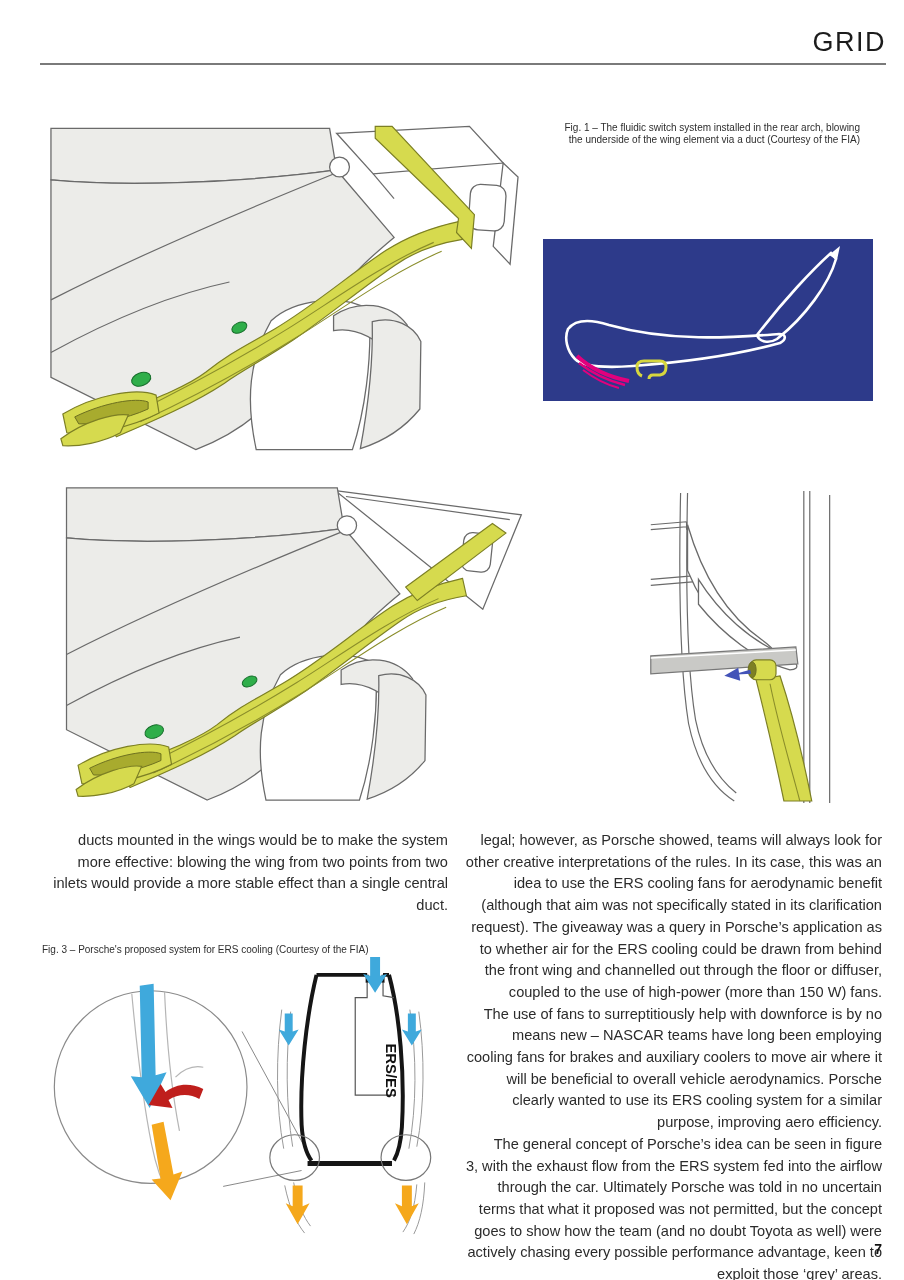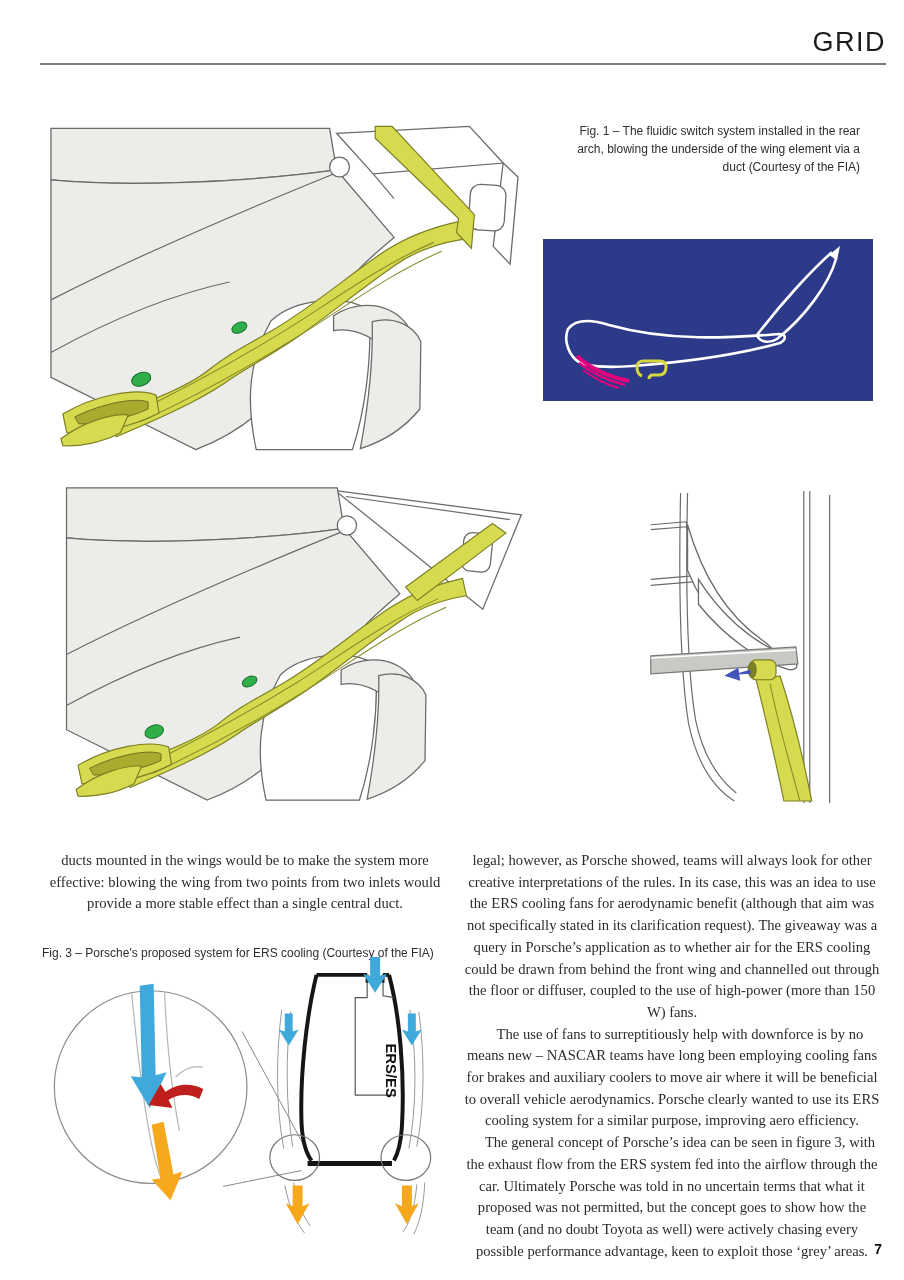--- a/index.html
+++ b/index.html
@@ -1,32 +1,32 @@
 <!DOCTYPE html>
 <html><head>
 <meta charset="utf-8">
 <style>
   html,body{margin:0;padding:0;background:#ffffff;}
   .page{position:relative;width:904px;height:1280px;background:#ffffff;overflow:hidden;
         font-family:"Liberation Sans",sans-serif;}
   .header-title{position:absolute;top:29px;right:18px;font-size:27px;font-weight:400;
         letter-spacing:1.5px;color:#1c1c1c;line-height:1;}
   .header-rule{position:absolute;top:63px;left:40px;width:846px;height:2px;background:#7a7a7a;}
-  .caption{font-size:12px;line-height:18px;color:#2e2e2e;font-family:"Liberation Sans",sans-serif;}
+  .caption{font-size:10px;line-height:12px;color:#2e2e2e;font-family:"Liberation Sans",sans-serif;}
   .cap1{position:absolute;top:122px;right:44px;width:300px;text-align:right;}
   .cap2{position:absolute;top:455px;right:42px;width:500px;text-align:right;white-space:nowrap;}
   .cap3{position:absolute;top:944px;left:42px;width:404px;text-align:left;}
   .fig{position:absolute;}
   .fig1{left:45px;top:122px;}
   .bluepanel{left:543px;top:239px;}
   .fig2{left:45px;top:483px;}
   .fig2r{left:650px;top:485px;}
   .fig3{left:45px;top:956px;}
-  .col{position:absolute;top:850px;font-family:Liberation Serif, serif;font-size:14.6px;
-       line-height:21.7px;color:#2b2b2b;text-align:center;}
+  .col{position:absolute;top:830px;font-family:Liberation Sans, sans-serif;font-size:14.6px;
+       line-height:21.7px;color:#2b2b2b;text-align:right;}
   .col p{margin:0;}
   .col p.indent{text-indent:16px;}
   .leftcol{left:42px;width:406px;}
   .rightcol{left:462px;width:420px;}
   .page-number{position:absolute;top:1241px;right:22px;font-size:14px;font-weight:bold;color:#111;}
   
   .grey{fill:#ecece9;stroke:#6a6a6a;stroke-width:1.3;}
   .white{fill:#ffffff;stroke:#6a6a6a;stroke-width:1.3;}
   .ln{fill:none;stroke:#6a6a6a;stroke-width:1.2;}
   .yellow{fill:#d6da4e;stroke:#7c7f24;stroke-width:1.2;}

